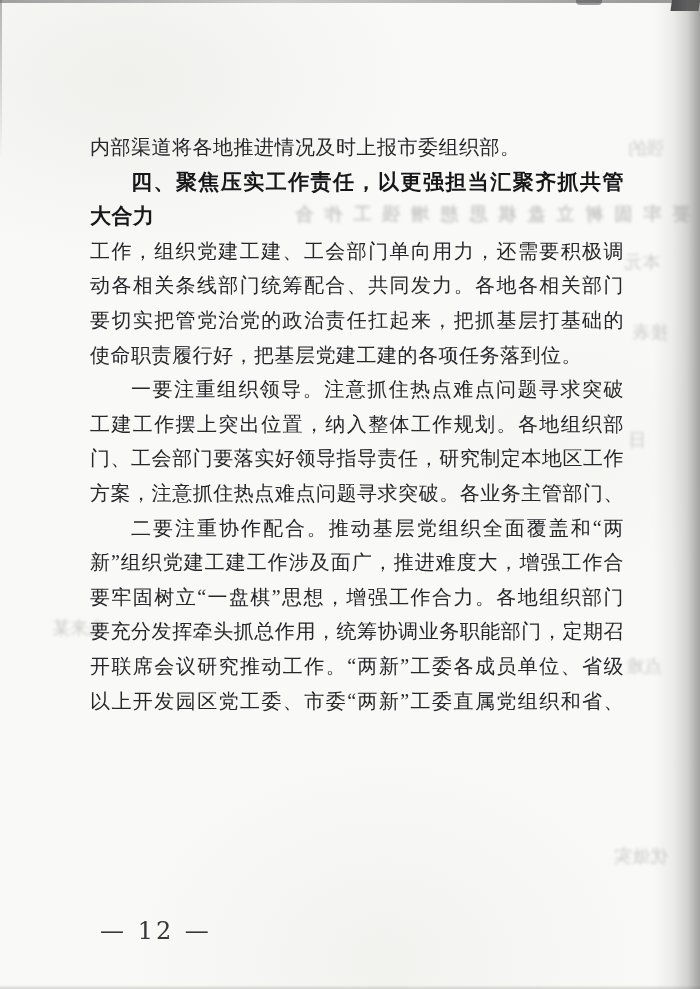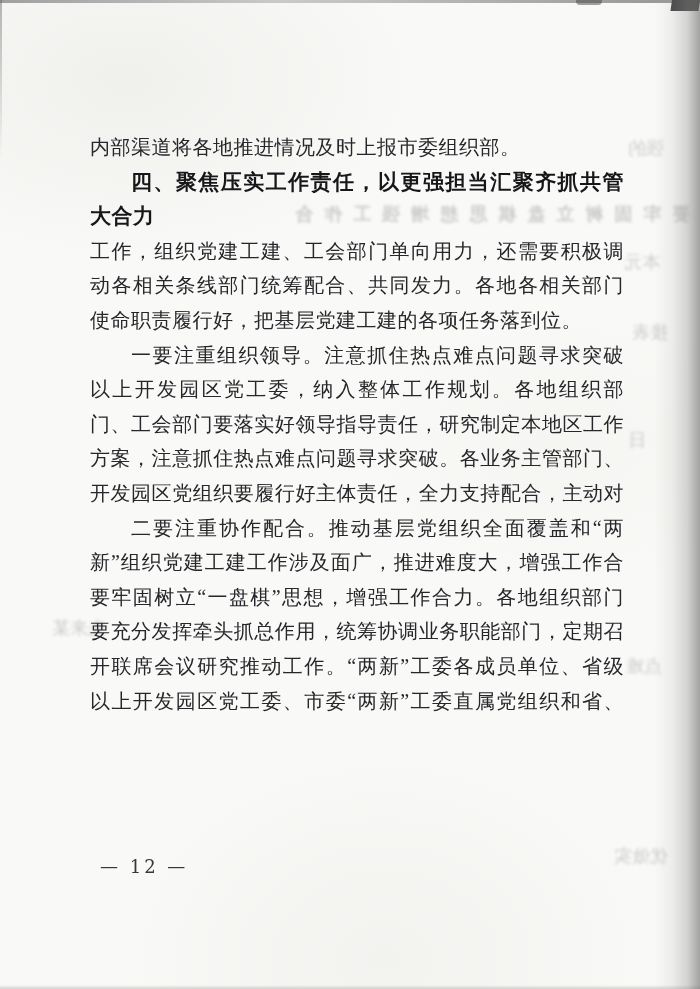--- a/index.html
+++ b/index.html
@@ -58,22 +58,22 @@
   }
   .ln.end { text-align:center; text-align-last:left; }
   .ln.ind { text-indent:41px; }
   .ln.hd {
     font-family:"Liberation Sans", sans-serif; font-weight:700;
     font-size:21px; color:#17171a;
   }
 
   
   .pagenum {
-    position:absolute; left:100px; top:856px; height:22px; line-height:22px;
-    font-family:"DejaVu Serif", serif; font-size:18px; letter-spacing:3px;
+    position:absolute; left:100px; top:920px; height:22px; line-height:22px;
+    font-family:"DejaVu Serif", serif; font-size:24px; letter-spacing:3px;
     color:#37373b;
   }
 
   
   .bleed {
     position:absolute; color:#8d8d8f; opacity:0.42;
     transform:scaleX(-1); filter:blur(1.7px);
     font-size:18px; white-space:nowrap; pointer-events:none;
   }
   .bleed.row { letter-spacing:11px; font-weight:700; }
@@ -97,26 +97,26 @@
   <div class="bleed" style="left:626px; top:654px;">点难</div>
   <div class="bleed" style="left:614px; top:844px;">优做实</div>
   <div class="bleed" style="left:52px; top:616px;">先来某</div>
 
   <div class="textblock">
     <div class="ln end">内部渠道将各地推进情况及时上报市委组织部。</div>
     <div class="ln hd ind">四、聚焦压实工作责任，以更强担当汇聚齐抓共管的强</div>
     <div class="ln hd end">大合力</div>
     <div class="ln">工作，组织党建工建、工会部门单向用力，还需要积极调</div>
     <div class="ln">动各相关条线部门统筹配合、共同发力。各地各相关部门</div>
+    <div class="ln">要切实把管党治党的政治责任扛起来，把抓基层打基础的</div>
     <div class="ln end">使命职责履行好，把基层党建工建的各项任务落到位。</div>
     <div class="ln ind">一要注重组织领导。注意抓住热点难点问题寻求突破</div>
-    <div class="ln">以上开发园区党工委，纳入整体工作规划。各地组织部</div>
+    <div class="ln">工建工作摆上突出位置，纳入整体工作规划。各地组织部</div>
     <div class="ln">门、工会部门要落实好领导指导责任，研究制定本地区工作</div>
     <div class="ln">方案，注意抓住热点难点问题寻求突破。各业务主管部门、</div>
-    <div class="ln">开发园区党组织要履行好主体责任，全力支持配合，主动对</div>
     <div class="ln ind">二要注重协作配合。推动基层党组织全面覆盖和“两</div>
     <div class="ln">新”组织党建工建工作涉及面广，推进难度大，增强工作合力</div>
     <div class="ln">要牢固树立“一盘棋”思想，增强工作合力。各地组织部门</div>
     <div class="ln">要充分发挥牵头抓总作用，统筹协调业务职能部门，定期召</div>
     <div class="ln">开联席会议研究推动工作。“两新”工委各成员单位、省级</div>
     <div class="ln">以上开发园区党工委、市委“两新”工委直属党组织和省、</div>
   </div>
 
   <div class="pagenum">— 12 —</div>
 

